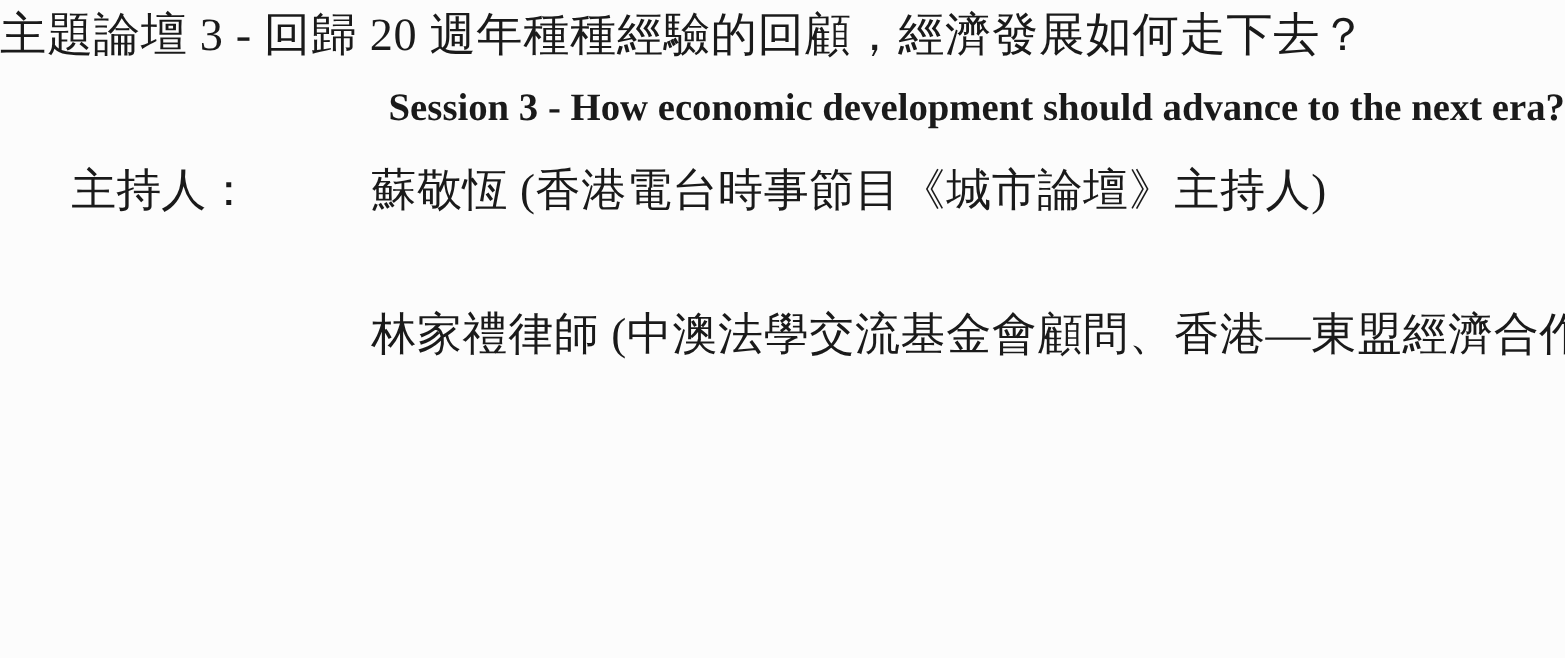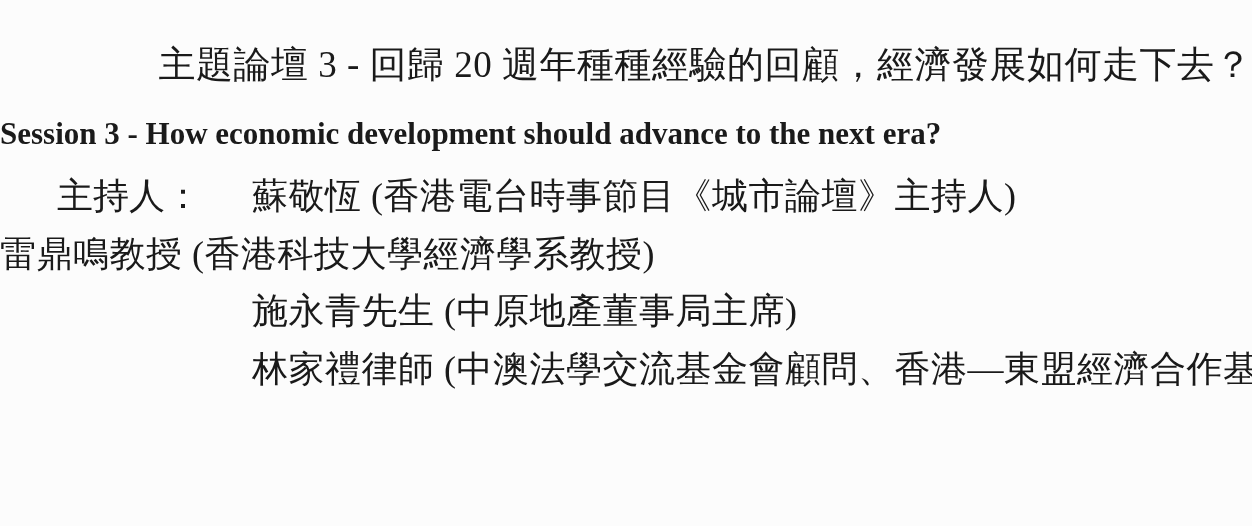--- a/index.html
+++ b/index.html
@@ -10,78 +10,74 @@
   .page {
     position: relative;
     width: 1252px;
     height: 526px;
     background: #fcfcfc;
     overflow: hidden;
     font-family: "Liberation Serif", "DejaVu Serif", serif;
     color: #1a1a1a;
   }
   .title-zh {
-    padding-top: 36px;
     font-size: 37px;
     line-height: 58px;
-    text-align: right;
+    text-align: left;
     letter-spacing: 0.5px;
     white-space: nowrap;
   }
   .title-en {
-    margin-top: 16px;
+    margin-top: 4px;
     font-size: 31px;
     line-height: 48px;
     font-weight: bold;
-    text-align: left;
+    text-align: right;
     white-space: nowrap;
   }
   .rows {
     margin-top: 14px;
   }
   .row {
     display: flex;
+    align-items: center;
     height: 57.5px;
     font-size: 36px;
     white-space: nowrap;
   }
   .row .label {
     margin-left: 57px;
     width: 195px;
     flex: 0 0 195px;
   }
   .row .text {
     letter-spacing: 0.5px;
+    margin-left: 45px;
   }
 </style>
 </head>
 <body>
 
 <div class="page">
 
   <div class="title-zh">主題論壇 3 - 回歸 20 週年種種經驗的回顧，經濟發展如何走下去？</div>
 
   <div class="title-en">Session 3 - How economic development should advance to the next era?</div>
 
   <div class="rows">
 
     <div class="row">
       <span class="label">主持人：</span>
       <span class="text">蘇敬恆 (香港電台時事節目《城市論壇》主持人)</span>
     </div>
 
     <div class="row">
-      <span class="text">雷鼎鳴教授 (香港科技大學經濟學系教授)</span>
     </div>
 
 
-    <div class="row">
-      <span class="label"></span>
-      <span class="text">施永青先生 (中原地產董事局主席)</span>
-    </div>
 
     <div class="row">
       <span class="label"></span>
       <span class="text">林家禮律師 (中澳法學交流基金會顧問、香港—東盟經濟合作基金</span>
     </div>
 
 
   </div>
 </div>
 

